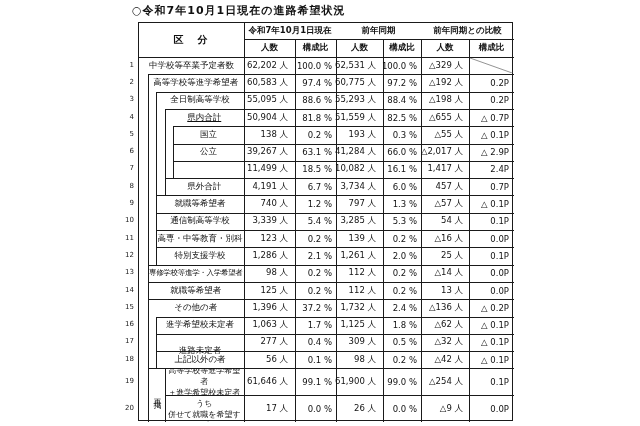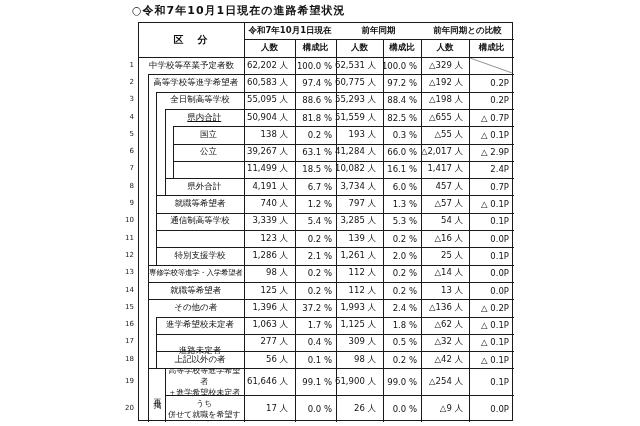--- a/index.html
+++ b/index.html
@@ -160,20 +160,21 @@
       <div class="dcell" style="left: 244px; top: 172.4px; width: 38px; height: 17.3px; padding-right: 4px;">1.3 %</div>
       <div class="dcell" style="left: 282px; top: 172.4px; width: 48px; height: 17.3px; padding-right: 6px;">△57 人</div>
       <div class="dcell" style="left: 330px; top: 172.4px; width: 45px; height: 17.3px; padding-right: 5px;">△ 0.1P</div>
       <div class="rowlabel" style="left: 18px; top: 189.7px; width: 86px; height: 17.3px;">通信制高等学校</div>
       <div class="dcell" style="left: 105px; top: 189.7px; width: 51px; height: 17.3px; padding-right: 7px;">3,339 人</div>
       <div class="dcell" style="left: 156px; top: 189.7px; width: 41px; height: 17.3px; padding-right: 4px;">5.4 %</div>
       <div class="dcell" style="left: 197px; top: 189.7px; width: 47px; height: 17.3px; padding-right: 7px;">3,285 人</div>
       <div class="dcell" style="left: 244px; top: 189.7px; width: 38px; height: 17.3px; padding-right: 4px;">5.3 %</div>
       <div class="dcell" style="left: 282px; top: 189.7px; width: 48px; height: 17.3px; padding-right: 6px;">54 人</div>
       <div class="dcell" style="left: 330px; top: 189.7px; width: 45px; height: 17.3px; padding-right: 5px;">0.1P</div>
+      <div class="rowlabel" style="left: 18px; top: 207px; width: 86px; height: 17.3px;">高専・中等教育・別科</div>
       <div class="dcell" style="left: 105px; top: 207px; width: 51px; height: 17.3px; padding-right: 7px;">123 人</div>
       <div class="dcell" style="left: 156px; top: 207px; width: 41px; height: 17.3px; padding-right: 4px;">0.2 %</div>
       <div class="dcell" style="left: 197px; top: 207px; width: 47px; height: 17.3px; padding-right: 7px;">139 人</div>
       <div class="dcell" style="left: 244px; top: 207px; width: 38px; height: 17.3px; padding-right: 4px;">0.2 %</div>
       <div class="dcell" style="left: 282px; top: 207px; width: 48px; height: 17.3px; padding-right: 6px;">△16 人</div>
       <div class="dcell" style="left: 330px; top: 207px; width: 45px; height: 17.3px; padding-right: 5px;">0.0P</div>
       <div class="rowlabel" style="left: 18px; top: 224.3px; width: 86px; height: 17.3px;">特別支援学校</div>
       <div class="dcell" style="left: 105px; top: 224.3px; width: 51px; height: 17.3px; padding-right: 7px;">1,286 人</div>
       <div class="dcell" style="left: 156px; top: 224.3px; width: 41px; height: 17.3px; padding-right: 4px;">2.1 %</div>
       <div class="dcell" style="left: 197px; top: 224.3px; width: 47px; height: 17.3px; padding-right: 7px;">1,261 人</div>
@@ -190,21 +191,21 @@
       <div class="rowlabel" style="left: 9.5px; top: 258.9px; width: 94.5px; height: 17.3px; font-family: Liberation Mono, monospace;">就職等希望者</div>
       <div class="dcell" style="left: 105px; top: 258.9px; width: 51px; height: 17.3px; padding-right: 7px;">125 人</div>
       <div class="dcell" style="left: 156px; top: 258.9px; width: 41px; height: 17.3px; padding-right: 4px;">0.2 %</div>
       <div class="dcell" style="left: 197px; top: 258.9px; width: 47px; height: 17.3px; padding-right: 7px;">112 人</div>
       <div class="dcell" style="left: 244px; top: 258.9px; width: 38px; height: 17.3px; padding-right: 4px;">0.2 %</div>
       <div class="dcell" style="left: 282px; top: 258.9px; width: 48px; height: 17.3px; padding-right: 6px;">13 人</div>
       <div class="dcell" style="left: 330px; top: 258.9px; width: 45px; height: 17.3px; padding-right: 5px;">0.0P</div>
       <div class="rowlabel" style="left: 9.5px; top: 276.2px; width: 94.5px; height: 17.3px;">その他の者</div>
       <div class="dcell" style="left: 105px; top: 276.2px; width: 51px; height: 17.3px; padding-right: 7px;">1,396 人</div>
       <div class="dcell" style="left: 156px; top: 276.2px; width: 41px; height: 17.3px; padding-right: 4px;">37.2 %</div>
-      <div class="dcell" style="left: 197px; top: 276.2px; width: 47px; height: 17.3px; padding-right: 7px;">1,993 人</div>
+      <div class="dcell" style="left: 197px; top: 276.2px; width: 47px; height: 17.3px; padding-right: 7px;">1,732 人</div>
       <div class="dcell" style="left: 244px; top: 276.2px; width: 38px; height: 17.3px; padding-right: 4px;">2.4 %</div>
       <div class="dcell" style="left: 282px; top: 276.2px; width: 48px; height: 17.3px; padding-right: 6px;">△136 人</div>
       <div class="dcell" style="left: 330px; top: 276.2px; width: 45px; height: 17.3px; padding-right: 5px;">△ 0.2P</div>
       <div class="rowlabel" style="left: 18px; top: 293.5px; width: 86px; height: 17.3px;">進学希望校未定者</div>
       <div class="dcell" style="left: 105px; top: 293.5px; width: 51px; height: 17.3px; padding-right: 7px;">1,063 人</div>
       <div class="dcell" style="left: 156px; top: 293.5px; width: 41px; height: 17.3px; padding-right: 4px;">1.7 %</div>
       <div class="dcell" style="left: 197px; top: 293.5px; width: 47px; height: 17.3px; padding-right: 7px;">1,125 人</div>
       <div class="dcell" style="left: 244px; top: 293.5px; width: 38px; height: 17.3px; padding-right: 4px;">1.8 %</div>
       <div class="dcell" style="left: 282px; top: 293.5px; width: 48px; height: 17.3px; padding-right: 6px;">△62 人</div>
       <div class="dcell" style="left: 330px; top: 293.5px; width: 45px; height: 17.3px; padding-right: 5px;">△ 0.1P</div>

